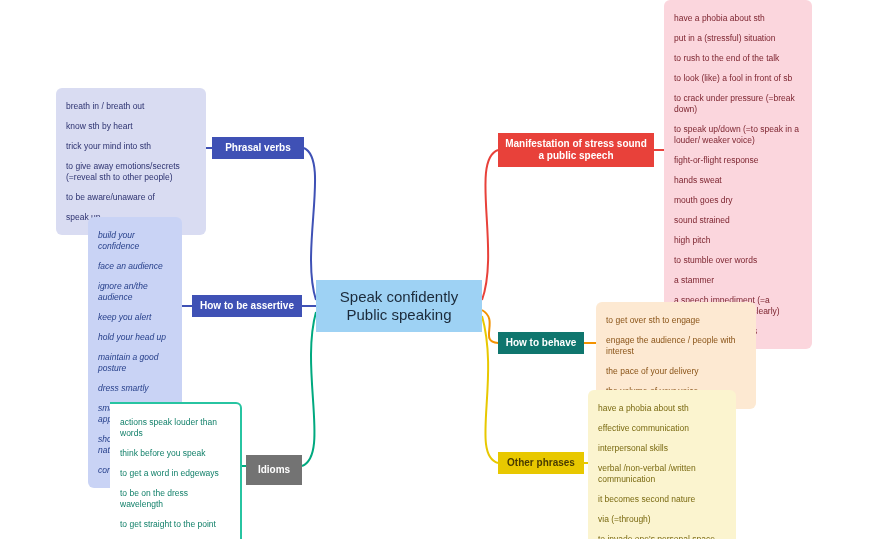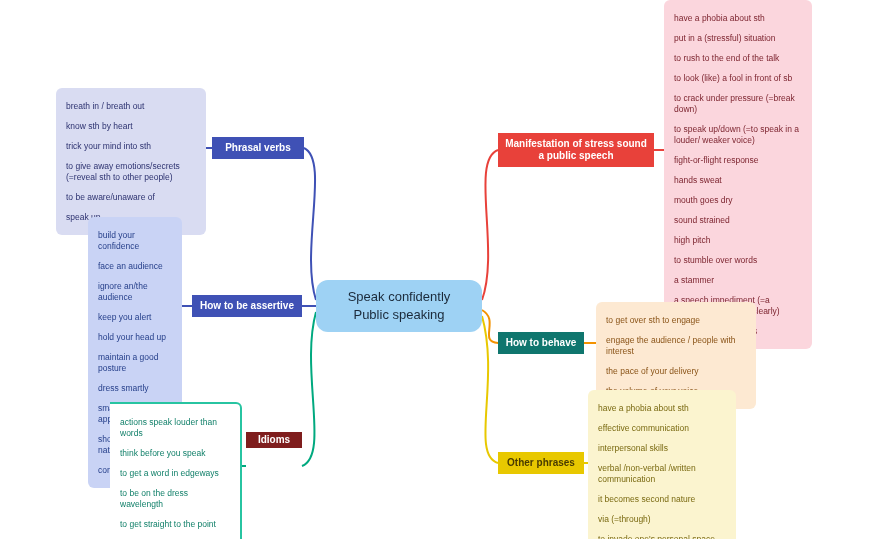--- a/index.html
+++ b/index.html
@@ -11,46 +11,46 @@
     position:relative;
   }
   #canvas{position:absolute;left:0;top:0;width:871px;height:539px;}
   svg.links{position:absolute;left:0;top:0;width:871px;height:539px;pointer-events:none;}
 
   .node{position:absolute;box-sizing:border-box;}
 
   
   .center-node{
     left:316px;top:280px;width:166px;height:52px;
-    background:#9ed2f4;border-radius:12px;
+    background:#9ed2f4;border-radius:0;
     display:flex;flex-direction:column;align-items:center;justify-content:center;
-    color:#1b2a3a;font-size:13px;line-height:18px;text-align:center;
+    color:#1b2a3a;font-size:15px;line-height:18px;text-align:center;
   }
 
   
   .branch{
     border-radius:0;color:#ffffff;font-size:10px;font-weight:bold;
     display:flex;align-items:center;justify-content:center;text-align:center;
     padding:4px 6px;box-sizing:border-box;line-height:12px;
   }
   .b-phrasal{left:212px;top:137px;width:92px;height:22px;background:#3f51b5;}
   .b-assertive{left:192px;top:295px;width:110px;height:22px;background:#3f51b5;}
-  .b-idioms{left:246px;top:432px;width:56px;height:16px;background:#7f1d1d;}
+  .b-idioms{left:246px;top:455px;width:56px;height:30px;background:#737373;}
   .b-manifest{left:498px;top:133px;width:156px;height:34px;background:#e8413a;}
   .b-behave{left:498px;top:332px;width:86px;height:22px;background:#0f766e;}
   .b-other{left:498px;top:452px;width:86px;height:22px;background:#e8c800;color:#4a3c00;}
 
   
   .panel{
     position:absolute;box-sizing:border-box;border-radius:6px;
     padding:8px 10px;font-size:8.5px;line-height:11px;
   }
   .panel .row{padding:4.5px 0;}
   .p-phrasal{left:56px;top:88px;width:150px;background:#d9dcf2;color:#2d3270;}
-  .p-assertive{left:88px;top:217px;width:94px;background:#c9d3f5;color:#27408b;}
+  .p-assertive{left:88px;top:217px;width:94px;background:#c9d3f5;color:#27408b;font-style:italic;}
   .p-idioms{left:110px;top:402px;width:132px;background:#ffffff;color:#12806a;
     border-right:2px solid #27c4a1;border-top:2px solid #27c4a1;border-bottom:2px solid #27c4a1;border-left:none;border-radius:0 6px 6px 0;}
   .p-manifest{left:664px;top:0px;width:148px;background:#fbd6dd;color:#7d2530;}
   .p-behave{left:596px;top:302px;width:160px;background:#fde9d2;color:#8a5418;}
   .p-other{left:588px;top:390px;width:148px;background:#fbf4cf;color:#7a6a12;}
 </style>
 </head>
 <body>
 
 <div id="canvas">

